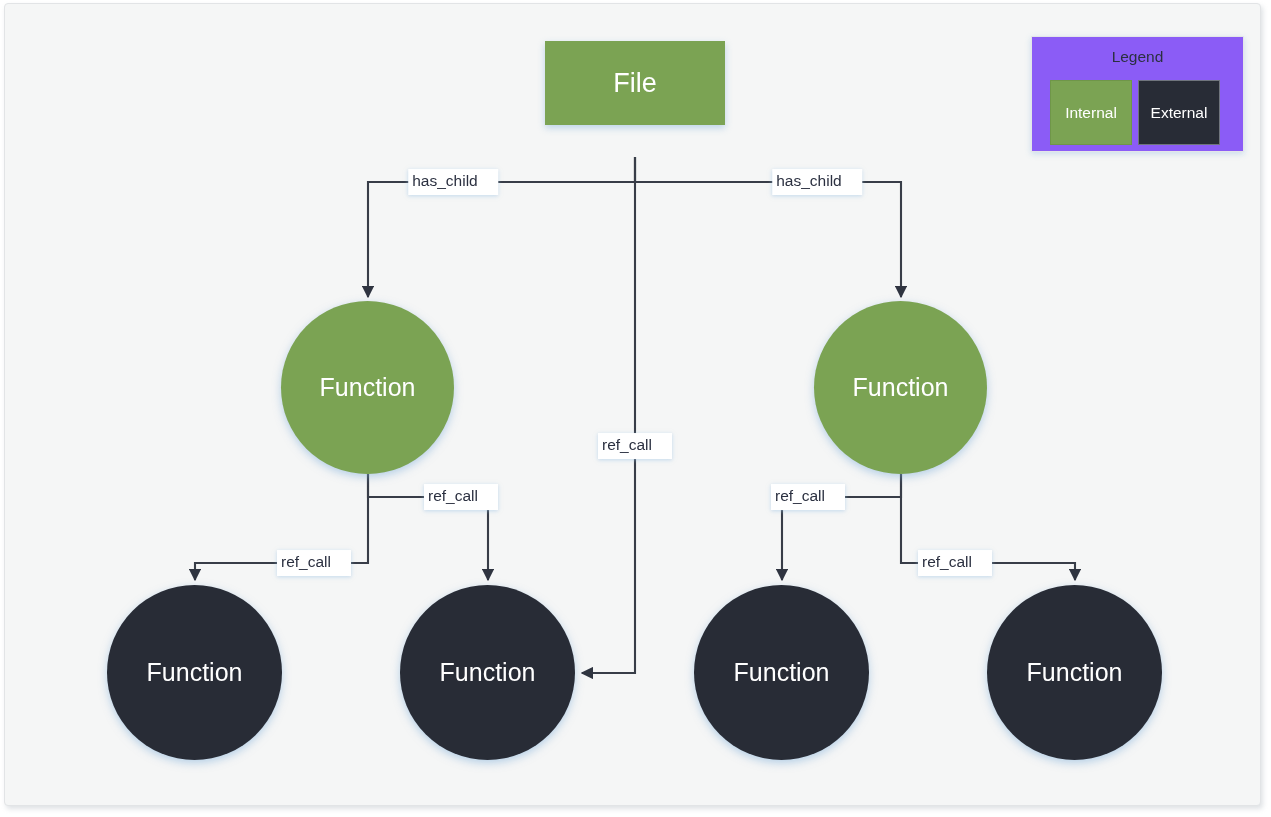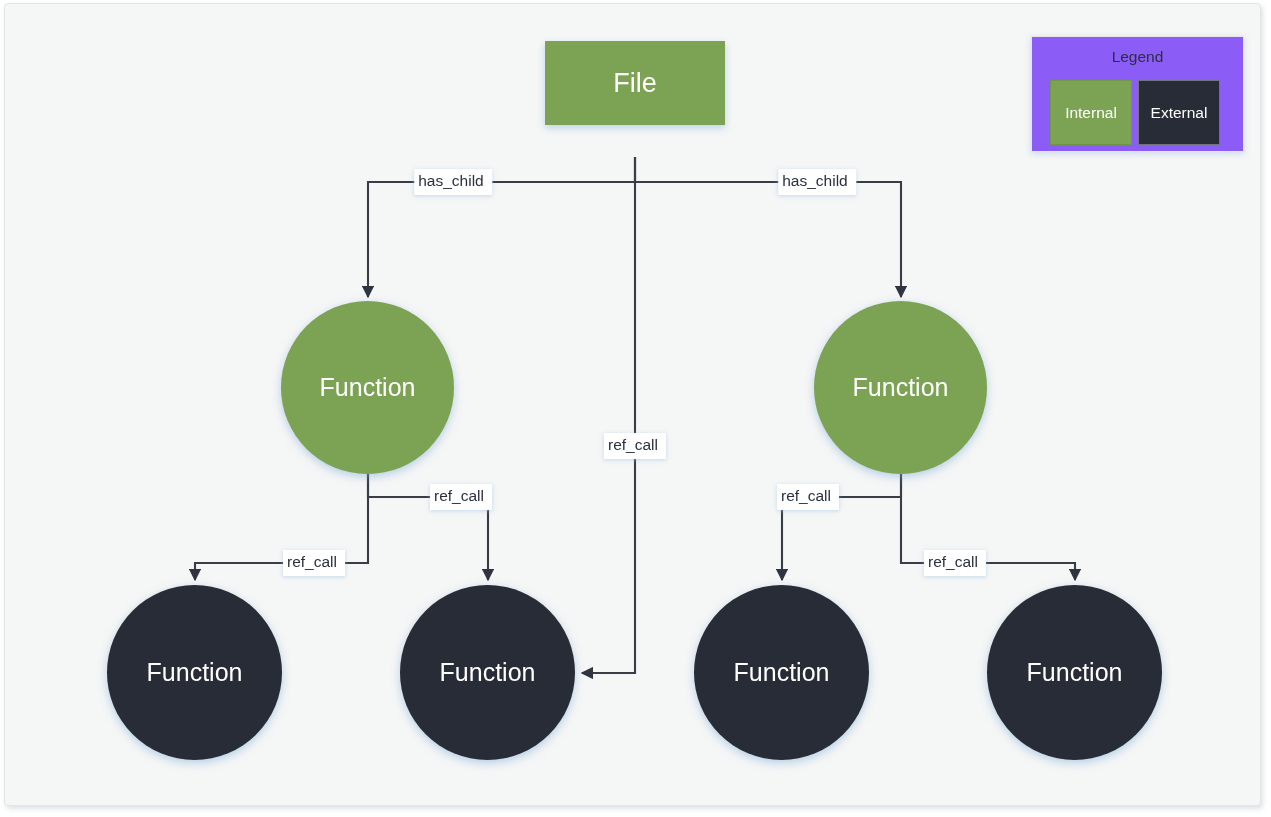--- a/index.html
+++ b/index.html
@@ -63,21 +63,21 @@
     box-shadow: 0 3px 9px rgba(120,170,215,0.50);
     font-size: 25px;
   }
   
   .edge-label {
     position: absolute;
     background: #ffffff;
     color: #2b3040;
     font-size: 15.5px;
     line-height: 1.35;
-    padding: 2px 8px 3px 4px;
+    padding: 2px 20px 3px 4px;
     white-space: nowrap;
     transform: translate(-50%, -50%);
     box-shadow: 0 1px 4px rgba(150,190,225,0.55);
     box-sizing: border-box;
   }
   
   #legend {
     position: absolute;
     left: 1031px;
     top: 36px;

